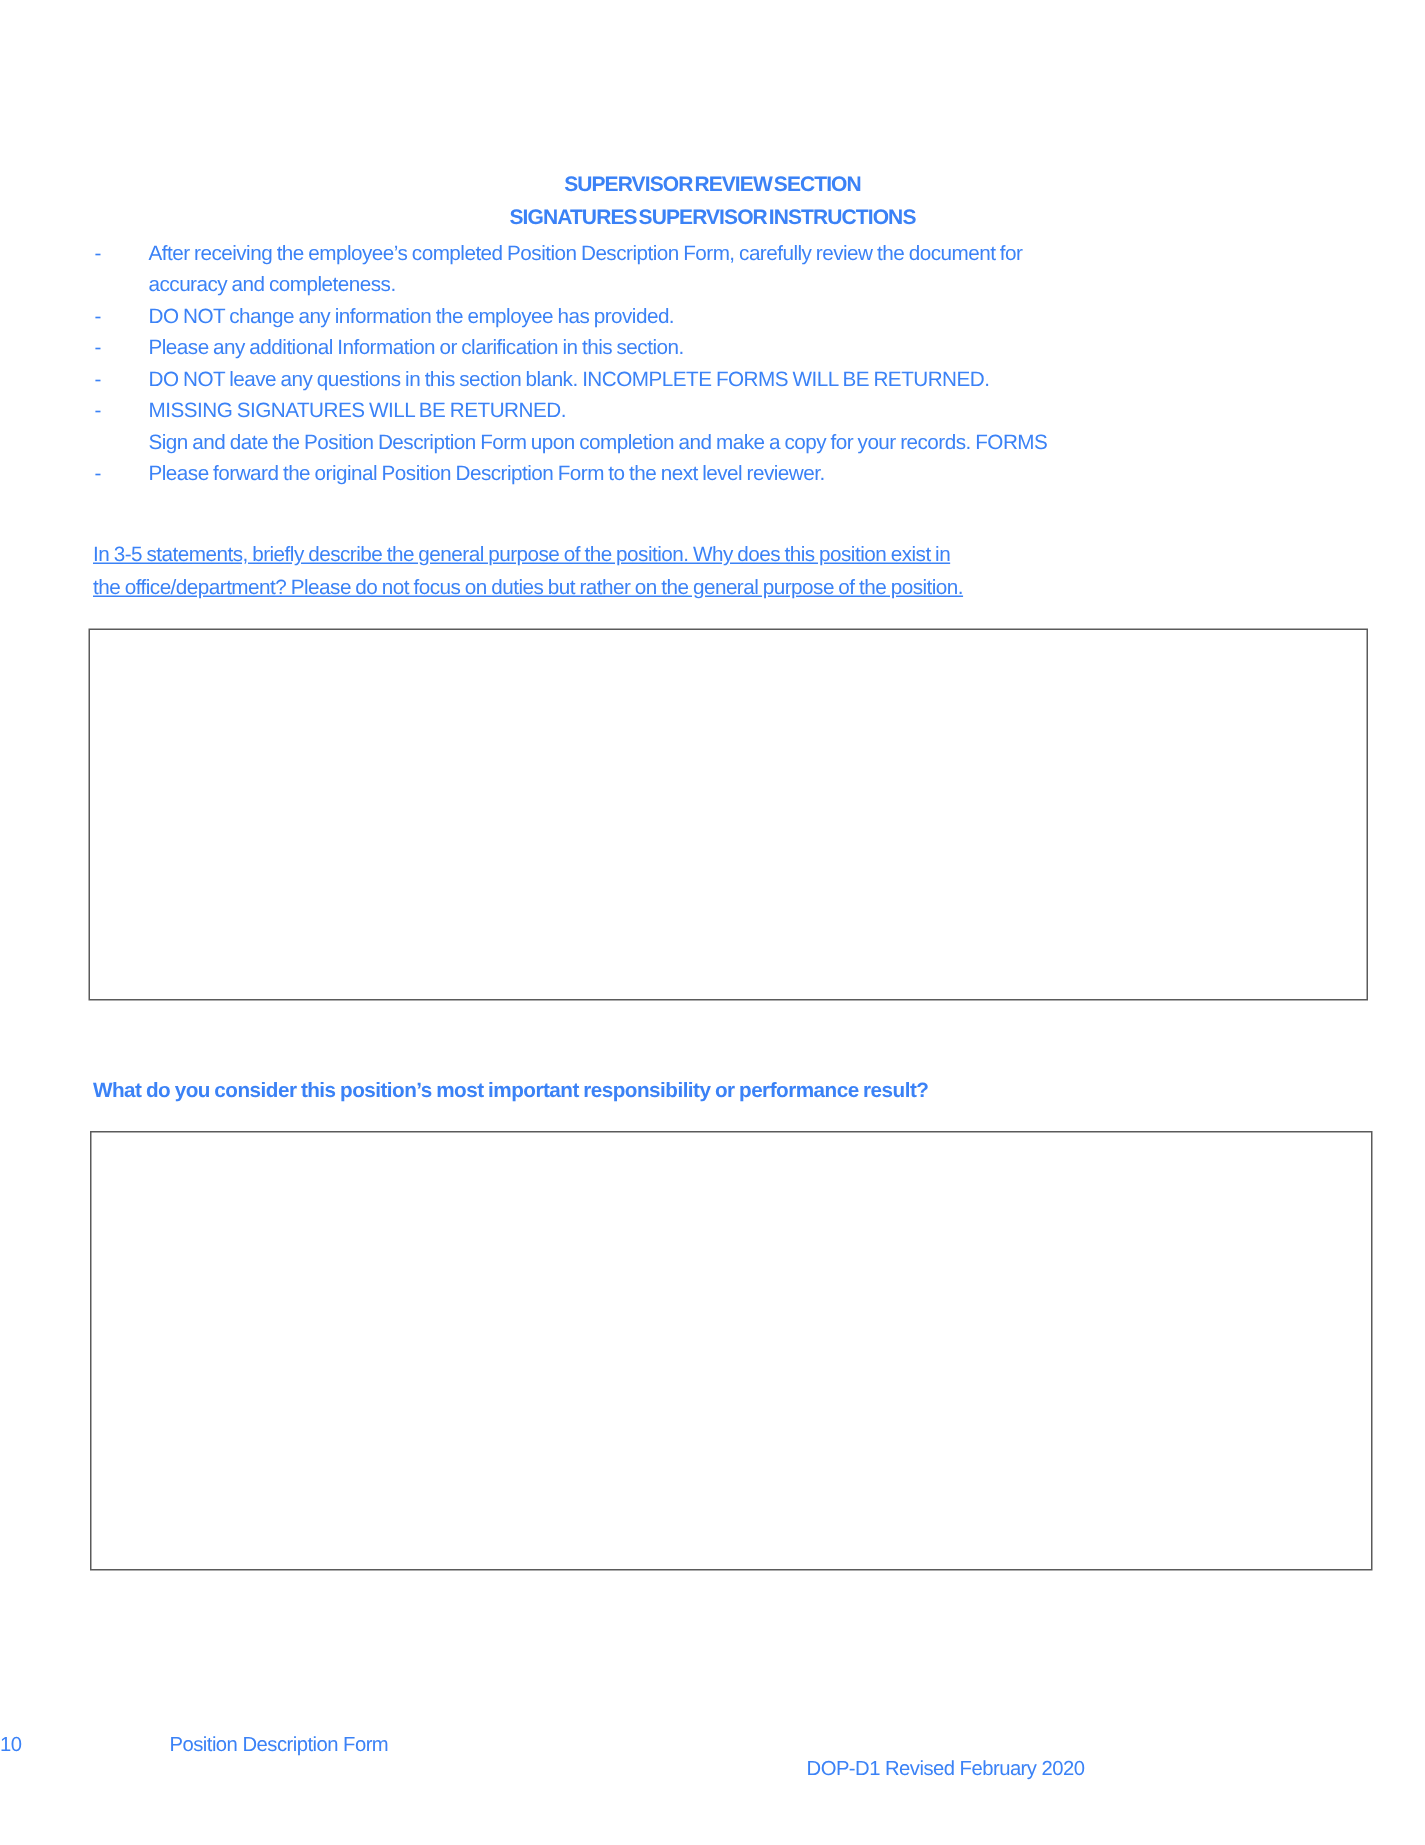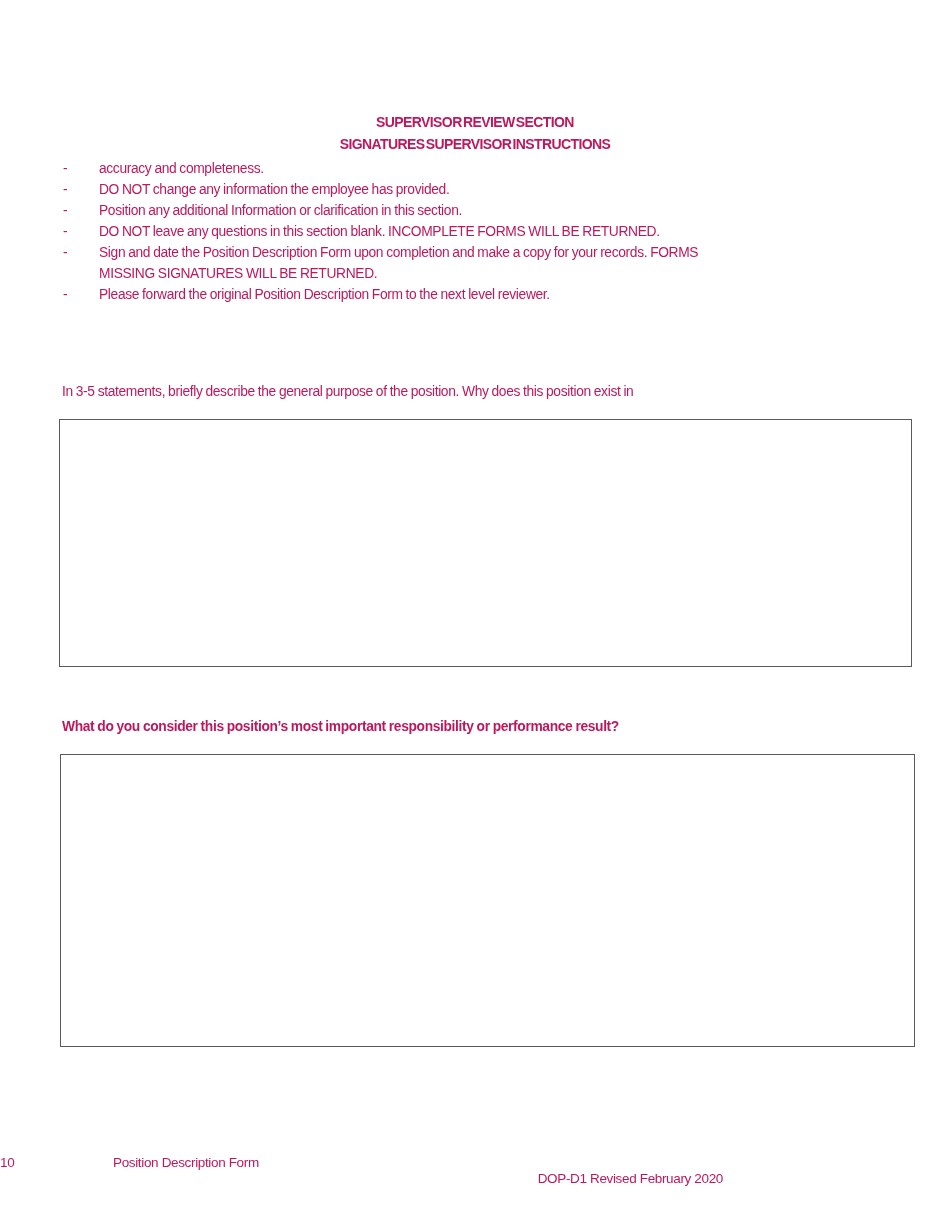--- a/index.html
+++ b/index.html
@@ -2,21 +2,21 @@
 <html><head>
 <meta charset="utf-8">
 <style>
   html, body { margin: 0; padding: 0; background: #ffffff; }
   .page {
     position: relative;
     width: 950px;
     height: 1230px;
     background: #ffffff;
     font-family: "Liberation Sans", sans-serif;
-    color: #be185d;
+    color: #3b82f6;
     overflow: hidden;
   }
   .title-block {
     position: absolute;
     top: 111px;
     left: 0;
     width: 950px;
     text-align: center;
     font-weight: bold;
     font-size: 14px;
@@ -41,21 +41,21 @@
   .prompt {
     position: absolute;
     left: 62px;
     width: 860px;
     font-size: 13.8px;
     line-height: 22px;
     letter-spacing: -0.35px;
     word-spacing: -0.5px;
   }
   .prompt .bl { display: block; white-space: nowrap; }
-  .prompt-1 { top: 381px; }
+  .prompt-1 { top: 359px; text-decoration: underline; }
   .prompt-2 { top: 716px; font-weight: bold; }
   .answer-box {
     position: absolute;
     background: #ffffff;
     border: 1.5px solid #5a5a5a;
     box-sizing: border-box;
   }
   .box-1 { left: 59px; top: 419px; width: 853px; height: 248px; }
   .box-2 { left: 60px; top: 754px; width: 855px; height: 293px; }
   .footer {
@@ -80,64 +80,66 @@
   <div class="title-block">
     <div class="title-line">SUPERVISOR REVIEW SECTION</div>
     <div class="title-line">SIGNATURES SUPERVISOR INSTRUCTIONS</div>
   </div>
 
   <div class="bullets">
 
     <div class="bullet-row">
       <span class="dash">-</span>
       <span class="btxt">
+        <span class="bl">After receiving the employee’s completed Position Description Form, carefully review the document for</span>
         <span class="bl">accuracy and completeness.</span>
       </span>
     </div>
 
     <div class="bullet-row">
       <span class="dash">-</span>
       <span class="btxt">
         <span class="bl">DO NOT change any information the employee has provided.</span>
       </span>
     </div>
 
     <div class="bullet-row">
       <span class="dash">-</span>
       <span class="btxt">
-        <span class="bl">Position any additional Information or clarification in this section.</span>
+        <span class="bl">Please any additional Information or clarification in this section.</span>
       </span>
     </div>
 
     <div class="bullet-row">
       <span class="dash">-</span>
       <span class="btxt">
         <span class="bl">DO NOT leave any questions in this section blank. INCOMPLETE FORMS WILL BE RETURNED.</span>
       </span>
     </div>
 
     <div class="bullet-row">
       <span class="dash">-</span>
       <span class="btxt">
+        <span class="bl">MISSING SIGNATURES WILL BE RETURNED.</span>
         <span class="bl">Sign and date the Position Description Form upon completion and make a copy for your records. FORMS</span>
-        <span class="bl">MISSING SIGNATURES WILL BE RETURNED.</span>
       </span>
     </div>
 
     <div class="bullet-row">
       <span class="dash">-</span>
       <span class="btxt">
         <span class="bl">Please forward the original Position Description Form to the next level reviewer.</span>
       </span>
     </div>
 
   </div>
 
   <div class="prompt prompt-1">
     <span class="bl">In 3-5 statements, briefly describe the general purpose of the position. Why does this position exist in</span>
+    <span class="bl">the office/department? Please do not focus on duties but rather on the general purpose of the position.</span>
   </div>
 
   <div class="answer-box box-1"></div>
 
   <div class="prompt prompt-2">
     <span class="bl">What do you consider this position’s most important responsibility or performance result?</span>
   </div>
 
   <div class="answer-box box-2"></div>
 

